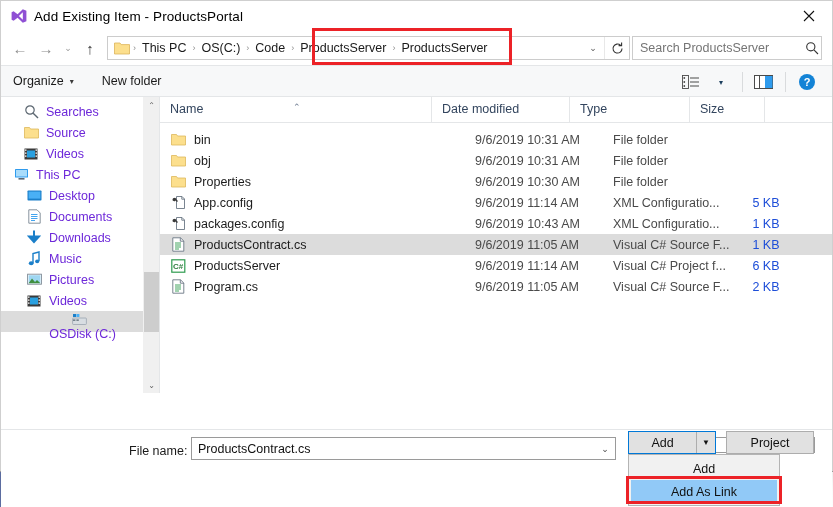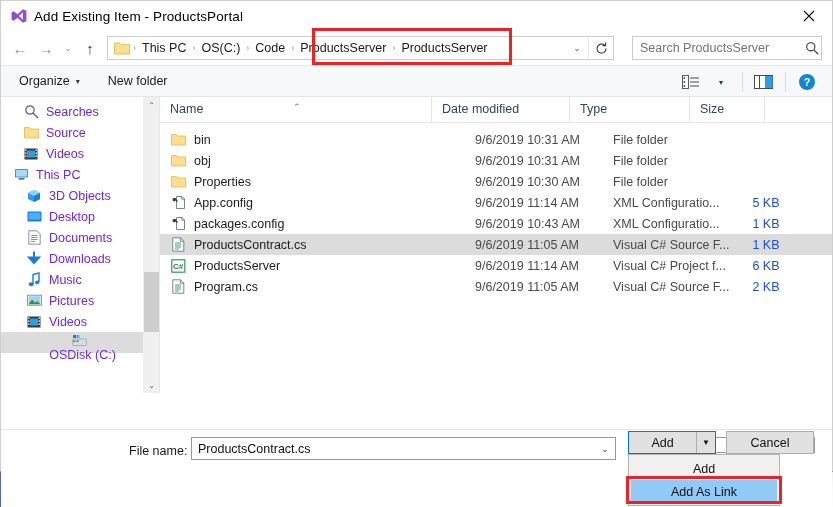--- a/index.html
+++ b/index.html
@@ -139,21 +139,21 @@
   .refresh {
     width: 24px; height: 22px;
     display: flex; align-items: center; justify-content: center;
     color: #3b3b3b;
     flex: 0 0 auto;
     border-left: 1px solid #e8e8e8;
   }
   .searchbox {
     width: 190px;
     height: 24px;
-    margin-left: 18px;
+    margin-left: 2px;
     border: 1px solid #cccccc;
     background: #fff;
     display: flex;
     align-items: center;
     box-sizing: border-box;
     flex: 0 0 auto;
   }
   .searchbox input {
     flex: 1;
     border: 0; outline: 0;
@@ -170,21 +170,21 @@
   }
 
   
   .cmdbar {
     height: 32px;
     background: #f7f8f9;
     border-top: 1px solid #e4e6e8;
     border-bottom: 1px solid #e4e6e8;
     display: flex;
     align-items: center;
-    padding-left: 18px;
+    padding-left: 12px;
     box-sizing: border-box;
     position: relative;
   }
   .cmd-item {
     font-size: 12.5px;
     color: #1a1a1a;
     display: flex;
     align-items: center;
     margin-right: 28px;
     white-space: nowrap;
@@ -621,30 +621,20 @@
         <span class="ti-ico">
           <svg width="15" height="13" viewBox="0 0 15 13">
             <rect x="1" y="1" width="13" height="8.5" rx="0.6" fill="#2f9bed"></rect>
             <rect x="2" y="2" width="11" height="6.5" fill="#a9dcfb"></rect>
             <rect x="4.5" y="10" width="6" height="1.6" fill="#5a6673"></rect>
           </svg>
         </span>
         <span>This PC</span>
       </div>
 
-      <div class="tree-item lvl1b">
-        <span class="ti-ico">
-          <svg width="14" height="14" viewBox="0 0 14 14">
-            <path d="M7 1 L13 4 L13 10 L7 13 L1 10 L1 4 Z" fill="#2f9bed"></path>
-            <path d="M7 1 L13 4 L7 7 L1 4 Z" fill="#8fd0f7"></path>
-            <path d="M7 7 L13 4 L13 10 L7 13 Z" fill="#1b7fc9"></path>
-          </svg>
-        </span>
-        <span>3D Objects</span>
-      </div>
 
       <div class="tree-item lvl1b">
         <span class="ti-ico">
           <svg width="15" height="12" viewBox="0 0 15 12">
             <rect x="0.5" y="0.5" width="14" height="10" rx="0.8" fill="#1b7fc9"></rect>
             <rect x="1.6" y="1.6" width="11.8" height="7" fill="#49b0f5"></rect>
           </svg>
         </span>
         <span>Desktop</span>
       </div>
@@ -888,21 +878,21 @@
         </g>
       </svg>
     </div>
   </div>
 </div>
 
 <div class="addbtn-wrap">
   <div class="addbtn-main">Add</div>
   <div class="addbtn-arrow">▼</div>
 </div>
-<div class="cancelbtn">Cancel</div>
+<div class="cancelbtn">Project</div>
 
 <div class="dropmenu">
   <div class="dm-item">Add</div>
   <div class="dm-item highlight">Add As Link</div>
 </div>
 
 <div class="redbox" id="redbox-breadcrumb"></div>
 <div class="redbox" id="redbox-addaslink"></div>
 
 </body></html>

